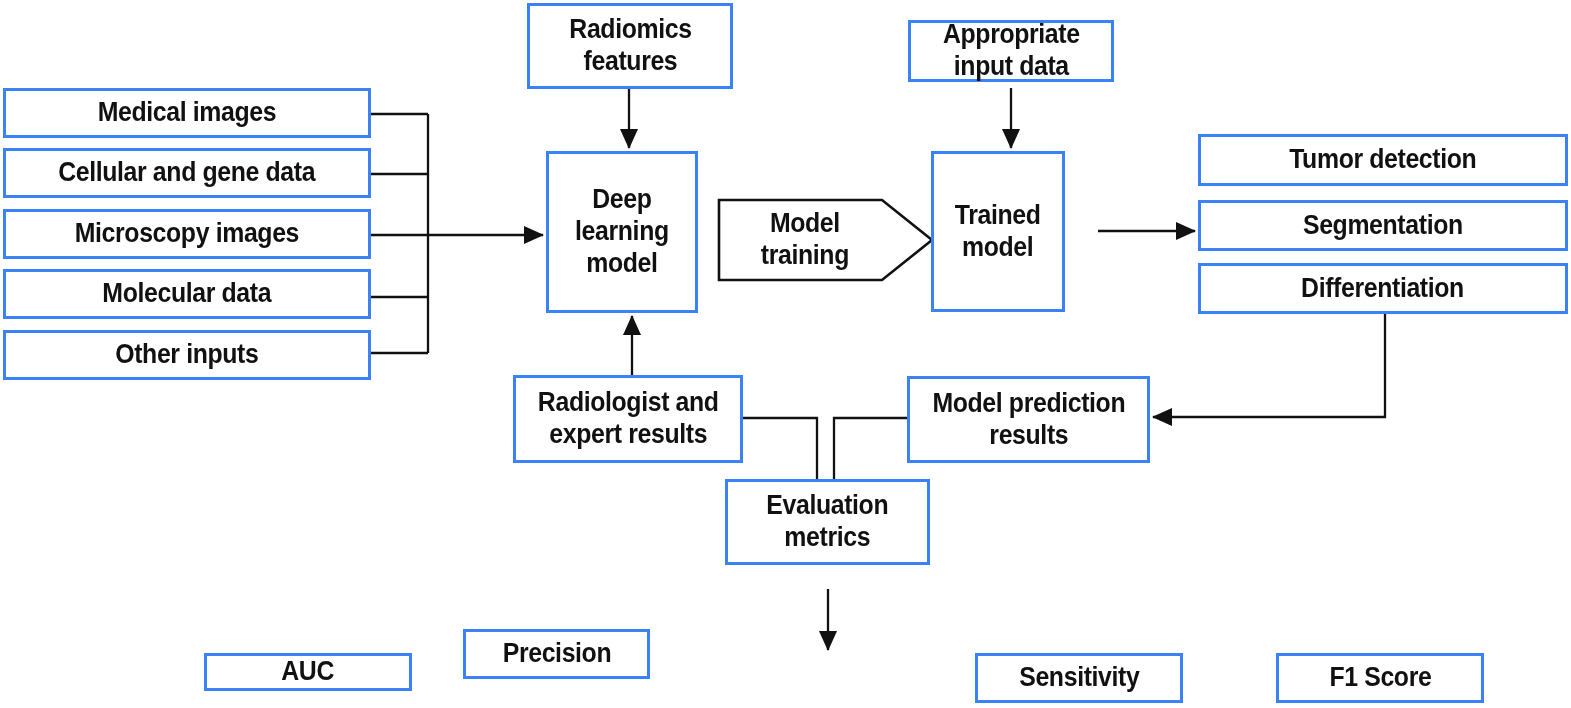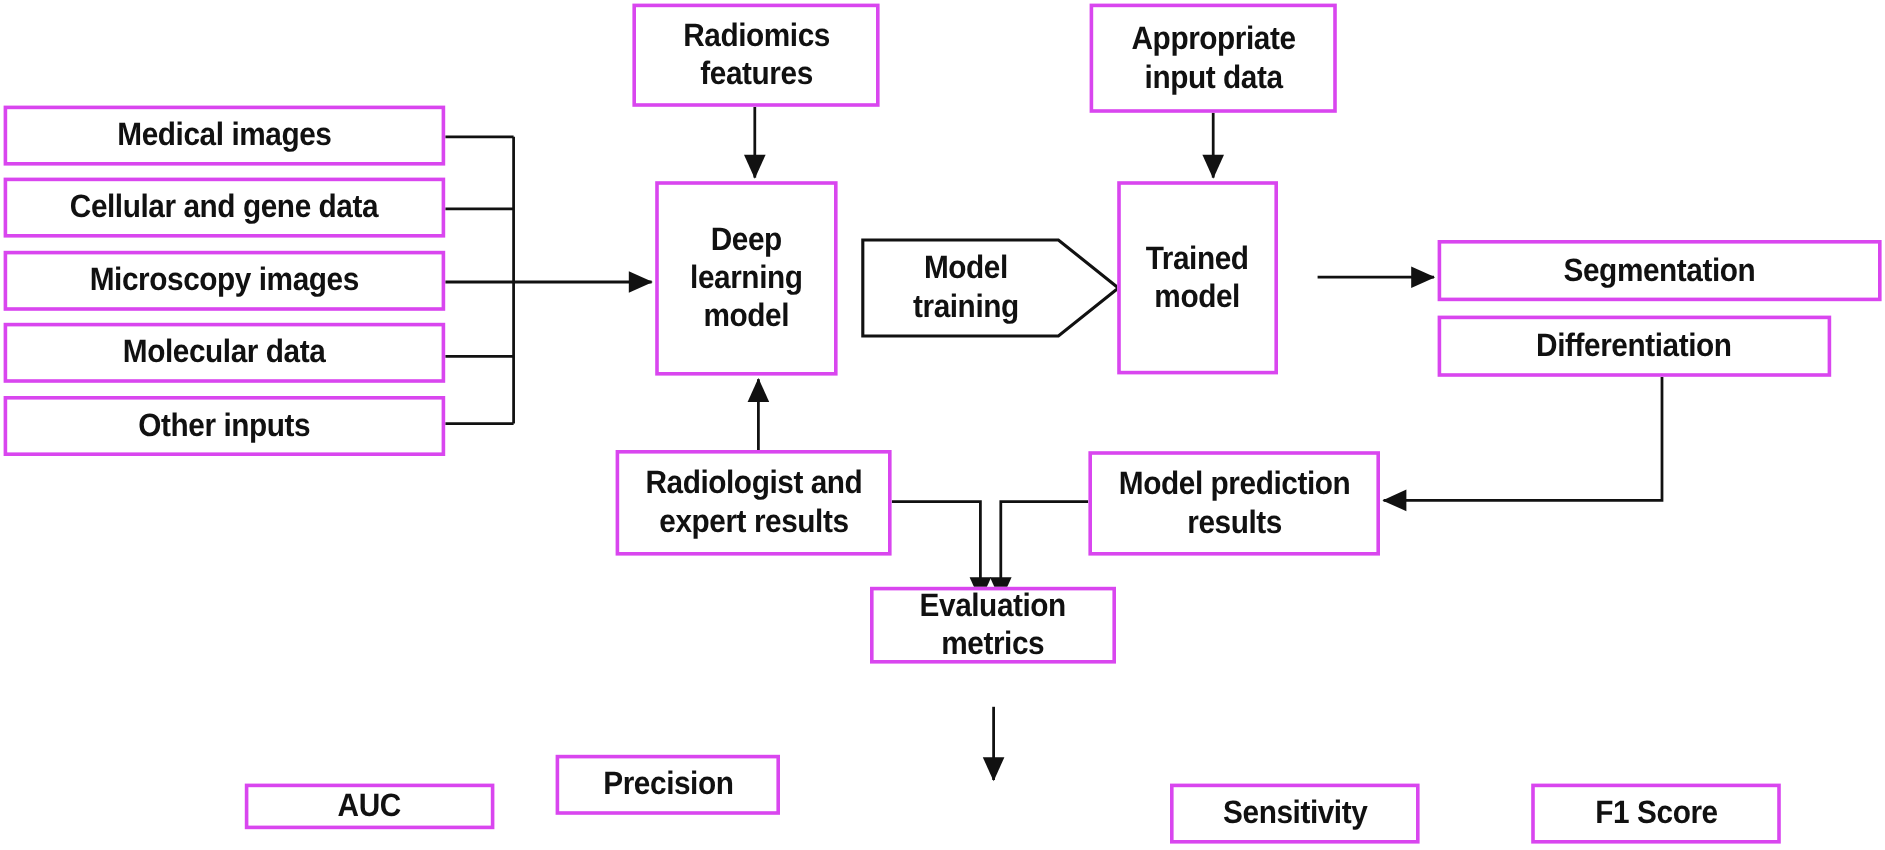--- a/index.html
+++ b/index.html
@@ -18,21 +18,21 @@
   #connector-layer {
     position: absolute;
     left: 0;
     top: 0;
     z-index: 1;
   }
   .box {
     position: absolute;
     z-index: 2;
     box-sizing: border-box;
-    border: 3px solid #d946ef;
+    border: 3px solid #3b82f6;
     background: #ffffff;
     display: flex;
     align-items: center;
     justify-content: center;
     text-align: center;
   }
   .chevron-label {
     position: absolute;
     z-index: 2;
     display: flex;
@@ -104,56 +104,59 @@
     <span class="lbl">Molecular data</span>
   </div>
   <div class="box" style="left:3px;top:330px;width:368px;height:50px">
     <span class="lbl">Other inputs</span>
   </div>
 
   <div class="box" style="left:527px;top:3px;width:206px;height:86px">
     <span class="lbl">Radiomics
 features</span>
   </div>
-  <div class="box" style="left:908px;top:3px;width:206px;height:91px">
+  <div class="box" style="left:908px;top:20px;width:206px;height:62px">
     <span class="lbl">Appropriate
 input data</span>
   </div>
 
   <div class="box" style="left:546px;top:151px;width:152px;height:162px">
     <span class="lbl">Deep
 learning
 model</span>
   </div>
   <div class="chevron-label" style="left:719px;top:200px;width:171px;height:80px">
     <span class="lbl">Model
 training</span>
   </div>
   <div class="box" style="left:931px;top:151px;width:134px;height:161px">
     <span class="lbl">Trained
 model</span>
   </div>
 
+  <div class="box" style="left:1198px;top:134px;width:370px;height:52px">
+    <span class="lbl">Tumor detection</span>
+  </div>
   <div class="box" style="left:1198px;top:200px;width:370px;height:51px">
     <span class="lbl">Segmentation</span>
   </div>
-  <div class="box" style="left:1198px;top:263px;width:328px;height:51px">
+  <div class="box" style="left:1198px;top:263px;width:370px;height:51px">
     <span class="lbl">Differentiation</span>
   </div>
 
   <div class="box" style="left:513px;top:375px;width:230px;height:88px">
     <span class="lbl">Radiologist and
 expert results</span>
   </div>
   <div class="box" style="left:907px;top:376px;width:243px;height:87px">
     <span class="lbl">Model prediction
 results</span>
   </div>
 
-  <div class="box" style="left:725px;top:489px;width:205px;height:64px">
+  <div class="box" style="left:725px;top:479px;width:205px;height:86px">
     <span class="lbl">Evaluation
 metrics</span>
   </div>
 
   <div class="box" style="left:204px;top:653px;width:208px;height:38px">
     <span class="lbl">AUC</span>
   </div>
   <div class="box" style="left:463px;top:629px;width:187px;height:50px">
     <span class="lbl">Precision</span>
   </div>

